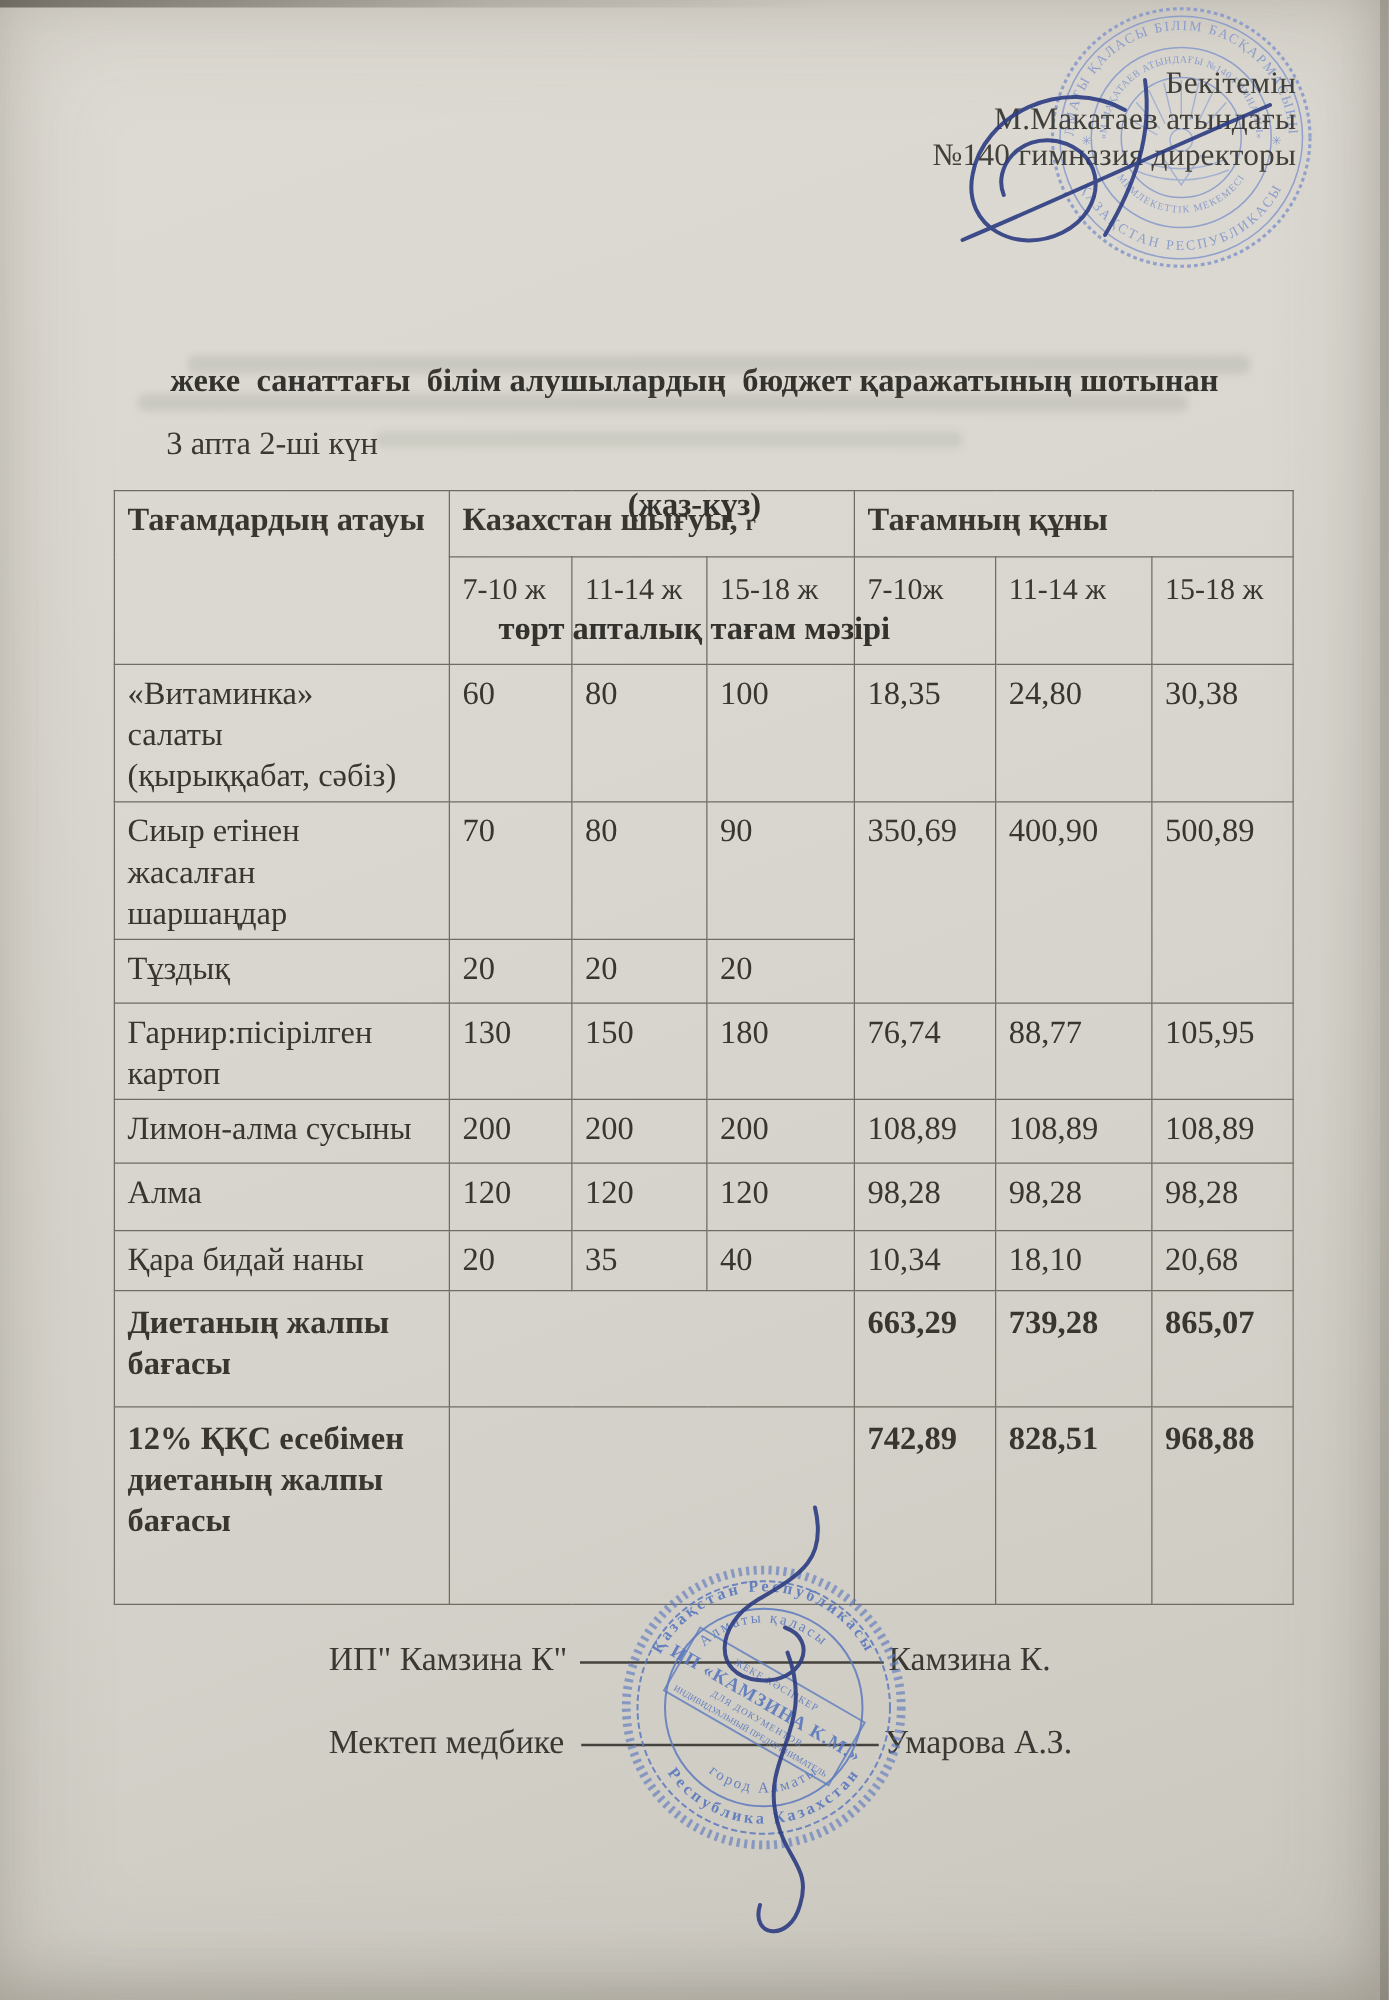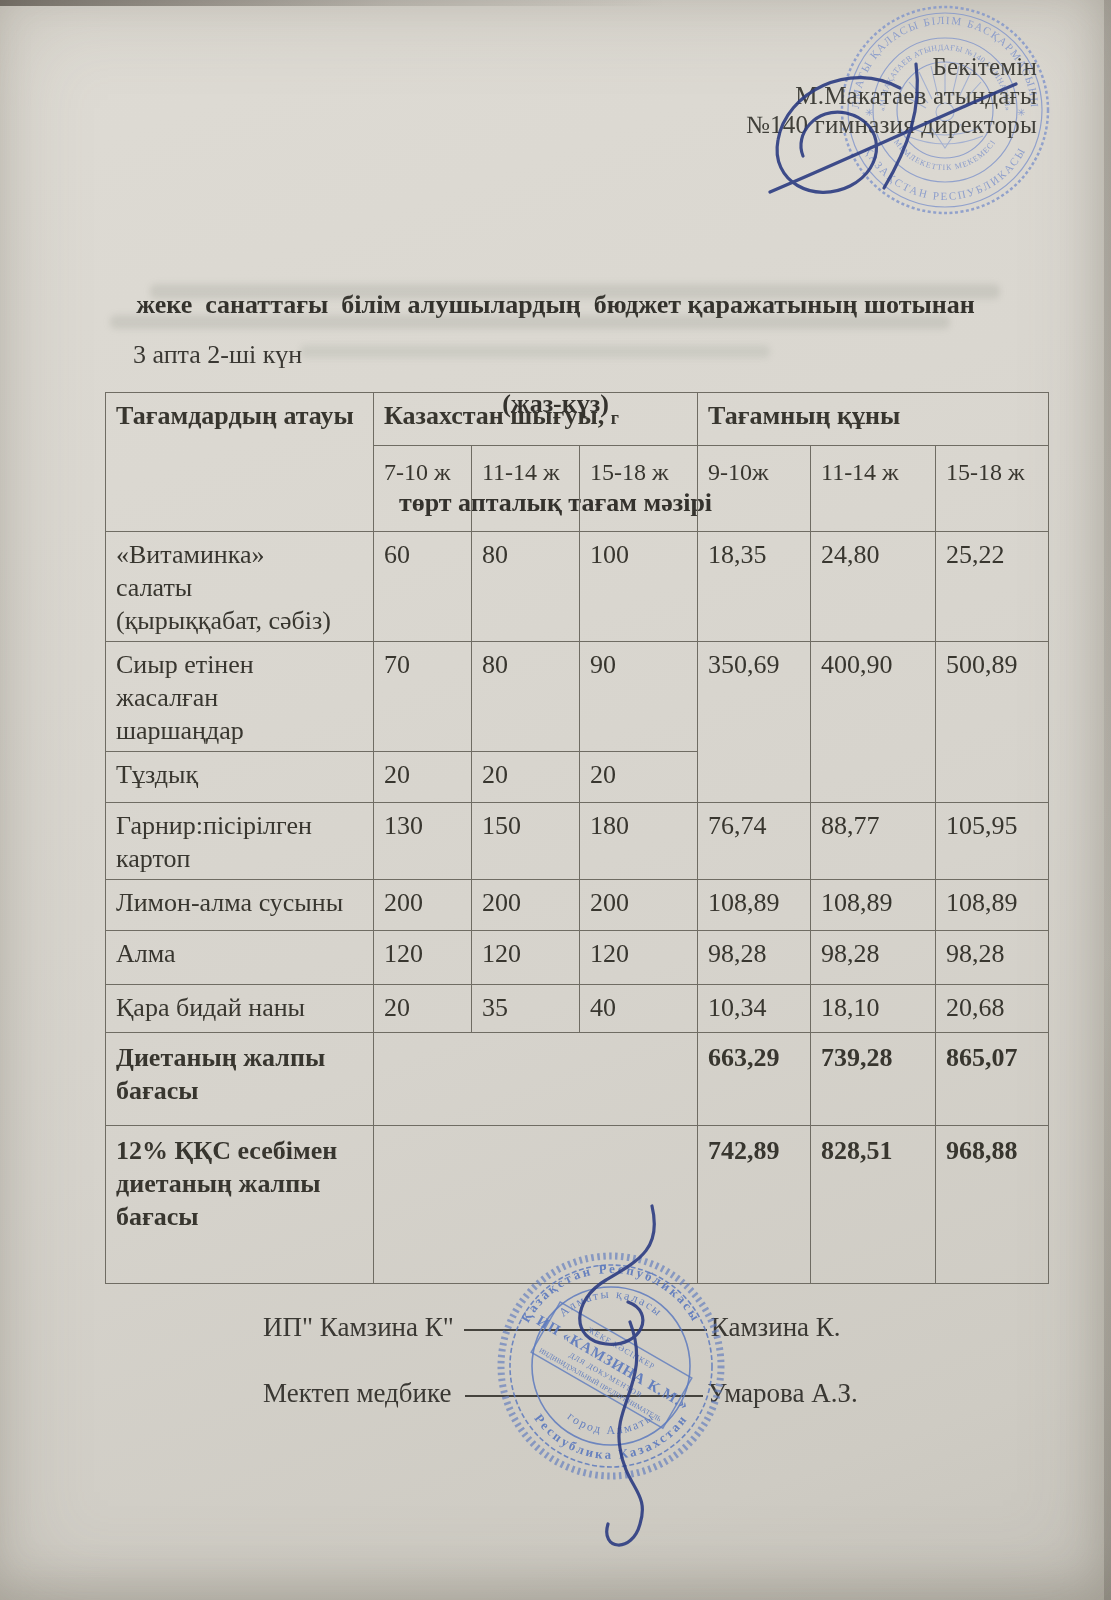--- a/index.html
+++ b/index.html
@@ -26,21 +26,21 @@
   .week{position:absolute;left:133px;top:340px;font-size:26px;color:#3a3833;}
 
   
   .bleed{position:absolute;left:110px;top:284px;width:900px;pointer-events:none;}
   .bleed i{display:block;border-radius:6px;filter:blur(3px);background:rgba(112,120,108,.16);}
   .bleed i:nth-child(1){height:15px;margin:0 10px 16px 40px;}
   .bleed i:nth-child(2){height:14px;margin:0 60px 16px 0;}
   .bleed i:nth-child(3){height:13px;margin:0 240px 0 190px;background:rgba(112,120,108,.13);}
 
   
-  table.menu{position:absolute;left:105px;top:392px;width:943px;table-layout:fixed;
+  table.menu{position:absolute;left:91px;top:392px;width:943px;table-layout:fixed;
     border-collapse:collapse;font-size:26px;color:#38362f;border-radius:10px;}
   table.menu td{border:1px solid #6f6c63;vertical-align:top;padding:6px 6px 4px 10px;
     line-height:33px;overflow:hidden;}
   td.namecell{white-space:pre-line;}
   tr.h1 td{font-weight:bold;}
   td.mid{vertical-align:middle;font-weight:bold;}
   tr.h2 td{font-size:24px;font-weight:normal;padding-top:10px;}
   .unit{font-size:18px;}
   tr.h1{height:53px;} tr.h2{height:86px;}
   tr.r1{height:96px;} tr.r2{height:97px;} tr.r3{height:51px;}
@@ -152,34 +152,34 @@
       <tr class="h1">
         <td class="mid namecell" rowspan="2">Тағамдардың атауы</td>
         <td colspan="3"><span>Казахстан шығуы,</span>
             <span class="unit">г</span></td>
         <td colspan="3">Тағамның құны</td>
       </tr>
       <tr class="h2">
         <td>7-10 ж</td>
         <td>11-14 ж</td>
         <td>15-18 ж</td>
-        <td>9-10ж</td>
+        <td>7-10ж</td>
         <td>11-14 ж</td>
         <td>15-18 ж</td>
       </tr>
       <tr class="r1">
         <td class="namecell">«Витаминка»
 салаты
 (қырыққабат, сәбіз)</td>
         <td>60</td>
         <td>80</td>
         <td>100</td>
         <td>18,35</td>
         <td>24,80</td>
-        <td>25,22</td>
+        <td>30,38</td>
       </tr>
       <tr class="r2">
         <td class="namecell">Сиыр етінен
 жасалған
 шаршаңдар</td>
         <td>70</td>
         <td>80</td>
         <td>90</td>
         <td rowspan="2">350,69</td>
         <td rowspan="2">400,90</td>

